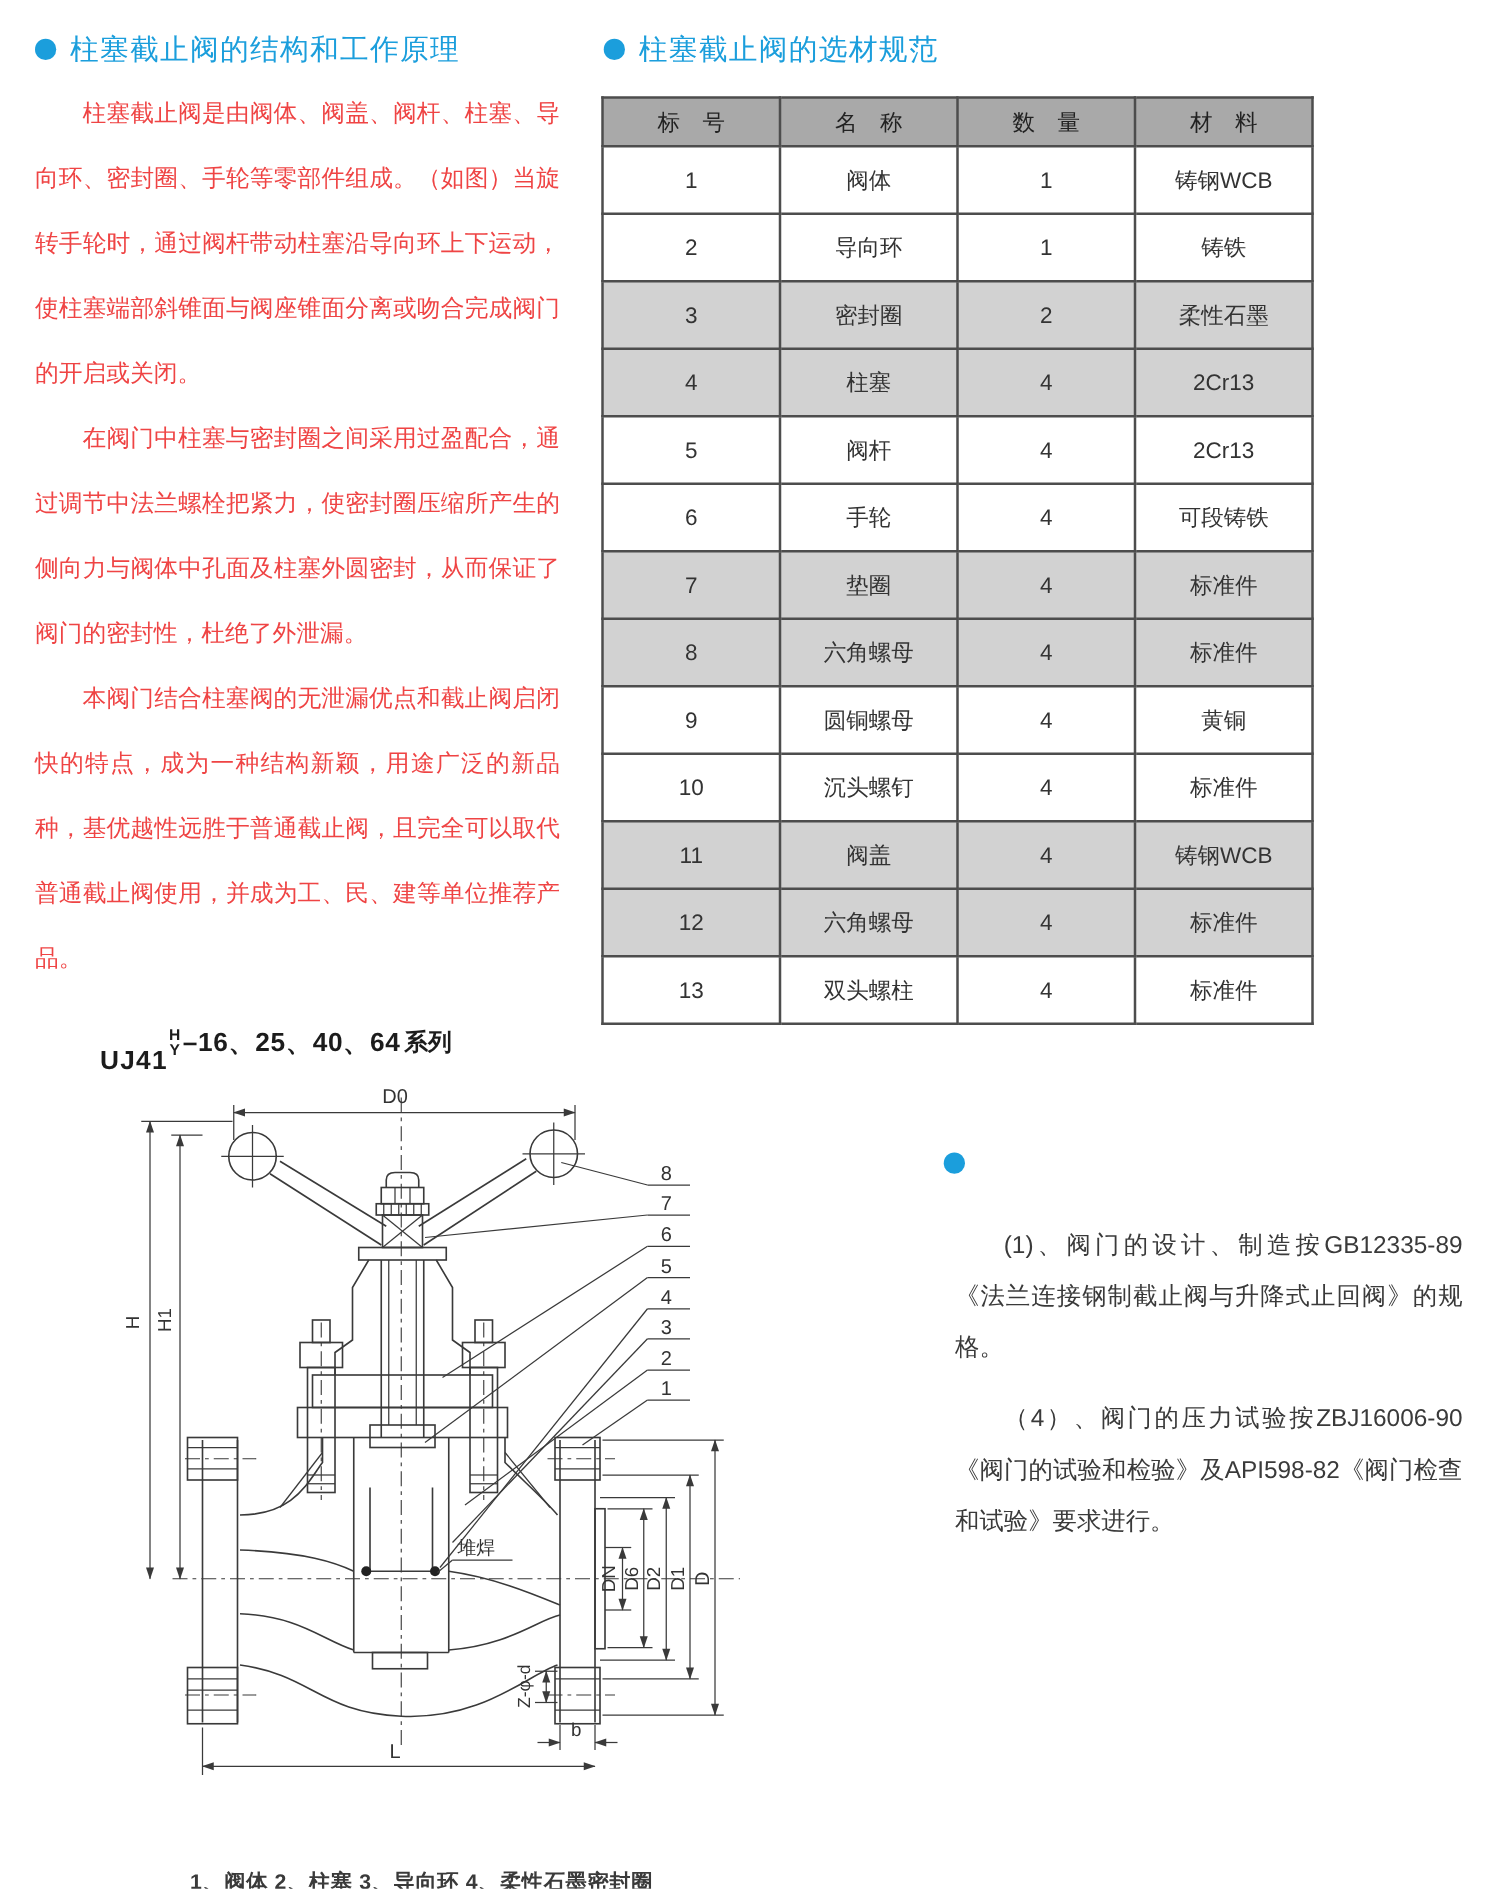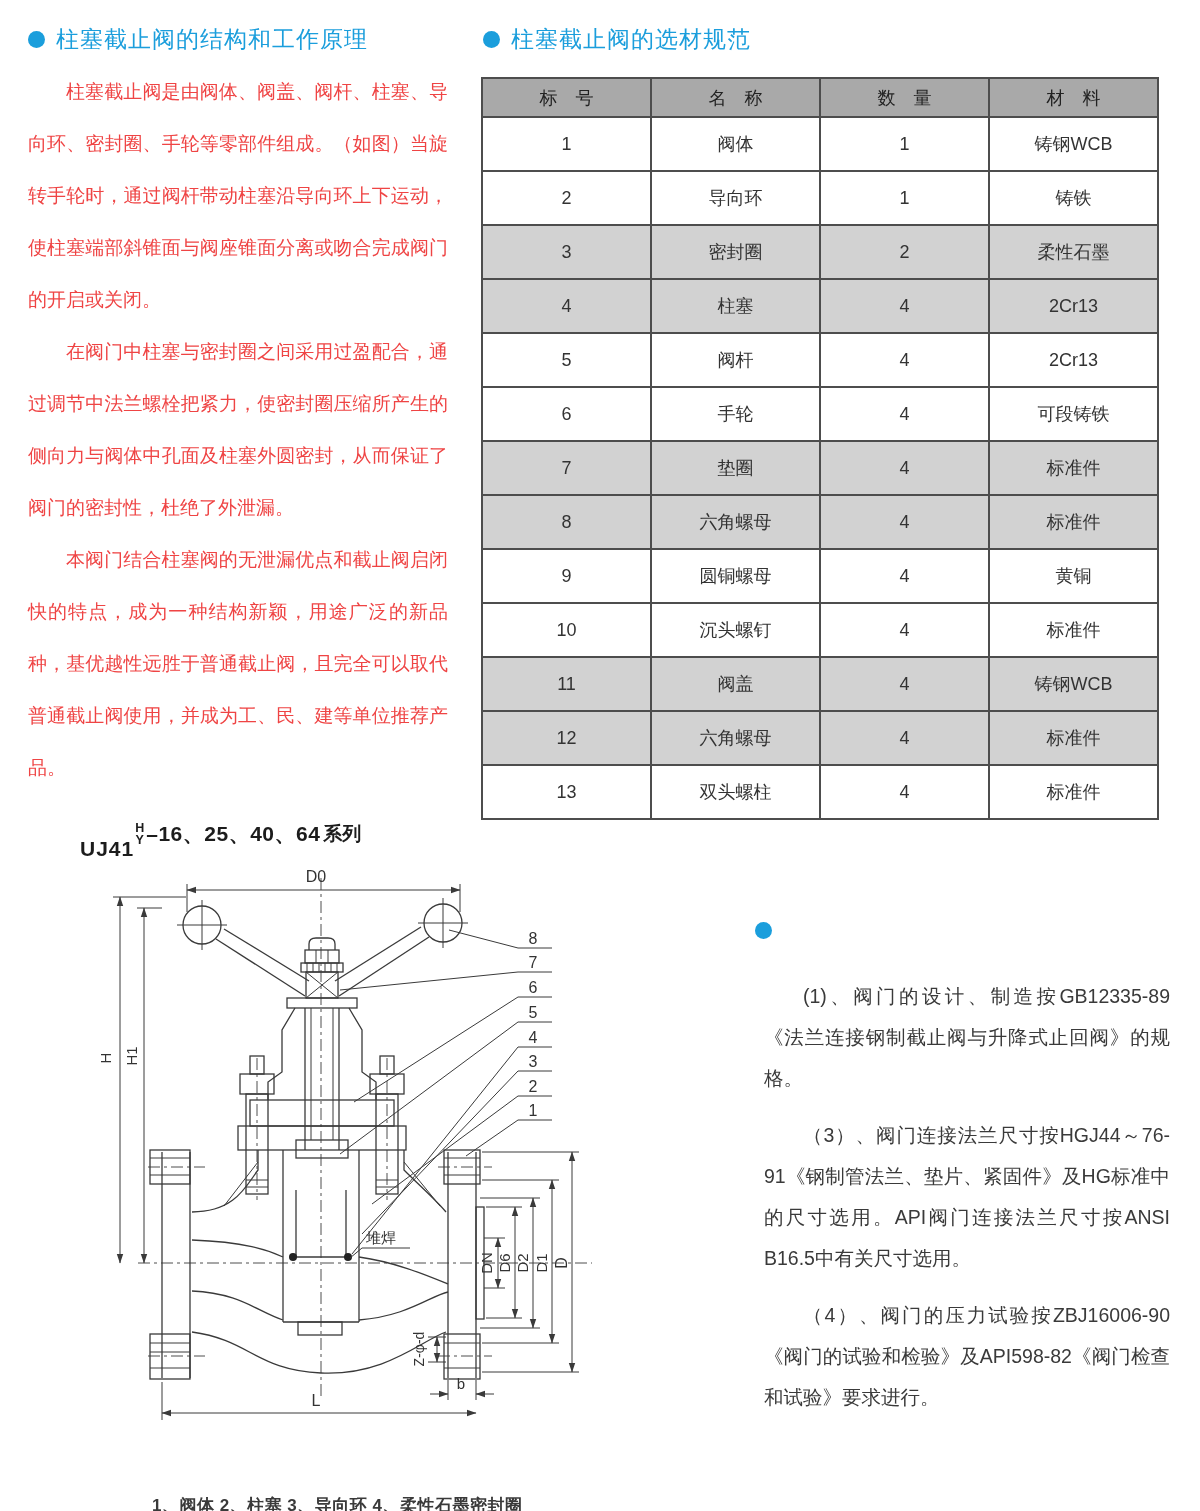--- a/index.html
+++ b/index.html
@@ -13,21 +13,21 @@
   .sec-head .t{font-size:23px;font-weight:normal;color:#1b9edc;letter-spacing:1px;white-space:nowrap;}
   #head-principle{left:28px;top:24px;}
   #head-materials{left:483px;top:24px;}
   #head-application{left:755px;top:922px;}
 
   .col-left{position:absolute;left:28px;top:66px;width:420px;font-size:19px;line-height:52px;text-align:justify;color:#ef4444;}
   .col-left p{margin:0;text-indent:2em;}
   .col-right{position:absolute;left:748px;top:960px;width:438px;font-size:19.5px;line-height:41px;text-align:justify;color:#3a3a3a;}
   .col-right p{margin:16px;text-indent:2em;}
 
-  table.mat{position:absolute;left:481px;top:77px;width:678px;border-collapse:collapse;table-layout:fixed;}
+  table.mat{position:absolute;left:481px;top:77px;width:570px;border-collapse:collapse;table-layout:fixed;}
   table.mat th,table.mat td{border:2px solid #4d4d4d;text-align:center;vertical-align:middle;font-size:18px;color:#333;background:#fff;padding:0;}
   table.mat th{background:#a9a9a9;height:37px;font-weight:normal;color:#222;}
   table.mat td{height:52px;}
   table.mat tr.alt td{background:#d2d2d2;}
 
   .model-label{position:absolute;left:80px;top:806px;display:flex;align-items:center;font-weight:bold;color:#1c1c1c;}
   .model-label .pfx{font-size:21px;letter-spacing:1px;margin-top:31px;}
   .model-label .stack{display:inline-flex;flex-direction:column;align-items:center;font-size:12.5px;line-height:12px;margin:0 2px 0 1px;}
   .model-label .rng{font-size:21px;letter-spacing:0.5px;}
   .model-label .ser{font-size:19px;margin-left:3px;}
@@ -383,15 +383,14 @@
   <div>1、阀体 2、柱塞 3、导向环 4、柔性石墨密封圈</div>
   
 </div>
 
 <div class="sec-head" id="head-application">
   <span class="bullet"></span>
 </div>
 
 <div class="col-right">
   <p>(1)、阀门的设计、制造按GB12335-89《法兰连接钢制截止阀与升降式止回阀》的规格。</p>
-  <p>（3）、阀门连接法兰尺寸按HGJ44～76-91《钢制管法兰、垫片、紧固件》及HG标准中的尺寸选用。API阀门连接法兰尺寸按ANSI B16.5中有关尺寸选用。</p>
   <p>（4）、阀门的压力试验按ZBJ16006-90《阀门的试验和检验》及API598-82《阀门检查和试验》要求进行。</p>
 </div>
 
 </body></html>

